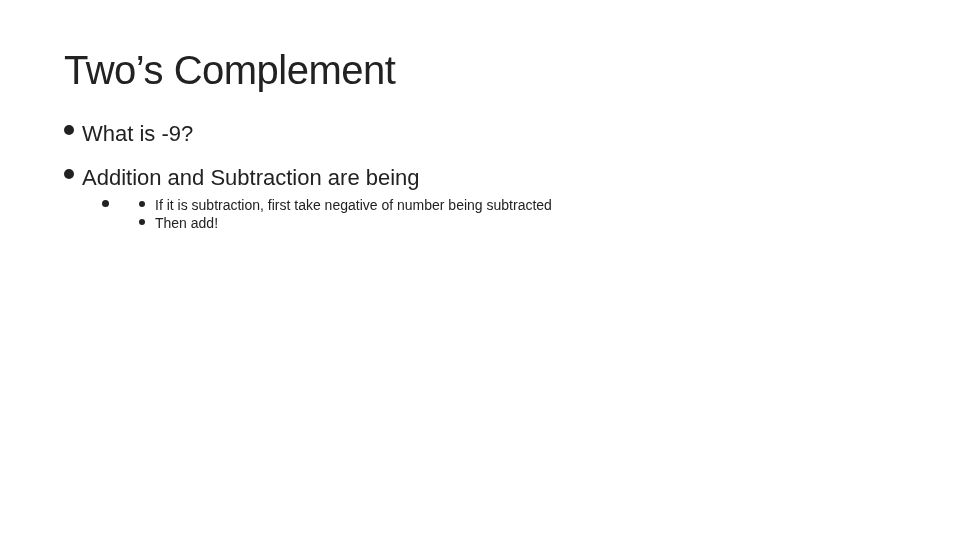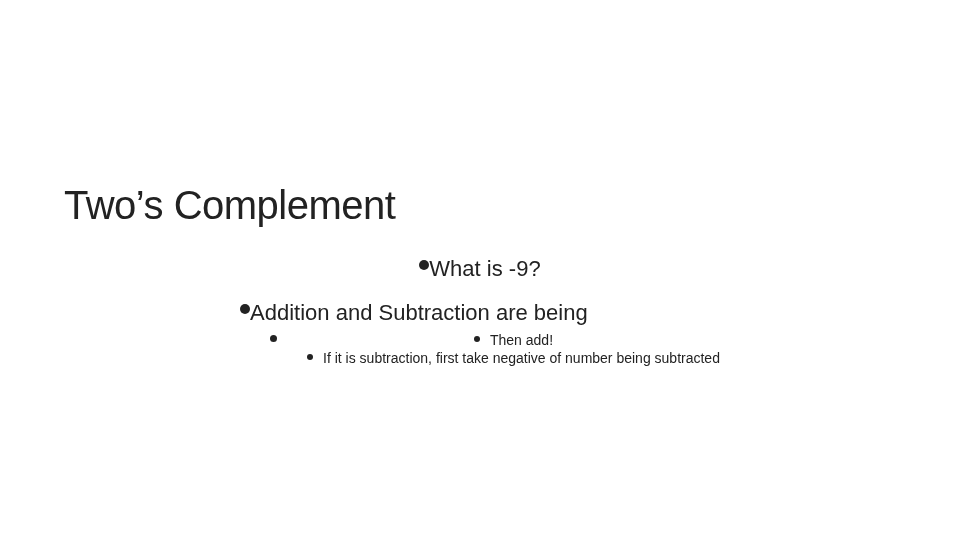--- a/index.html
+++ b/index.html
@@ -1,19 +1,18 @@
 <!DOCTYPE html>
 <html><head>
   <meta charset="utf-8">
   <style>
     * {
       margin: 0;
       padding: 0;
       box-sizing: border-box;
-      justify-content: center;
     }
 
     body {
       width: 960px;
       height: 540px;
       background-color: #ffffff;
       font-family: 'Segoe UI', 'Helvetica Neue', Arial, sans-serif;
       color: #222222;
       overflow: hidden;
     }
@@ -36,21 +35,21 @@
 
     .content {
       display: flex;
       flex-direction: column;
       gap: 18px;
     }
 
     .bullet-l1 {
       display: flex;
       align-items: flex-start;
-      gap: 0;
+      gap: 8px;
       font-size: 22px;
       font-weight: 400;
       color: #222222;
     }
 
     .bullet-l1 .dot {
       margin-top: 4px;
       width: 10px;
       height: 10px;
       border-radius: 50%;
@@ -134,25 +133,25 @@
       <div class="dot"></div>
       <div class="l1-content">
         <span>Addition and Subtraction are being</span>
         <div class="sub-list">
           <div class="bullet-l2">
             <div class="dot"></div>
             <div class="l1-content">
               <div class="sub-sub-list">
                 <div class="bullet-l3">
                   <div class="dot"></div>
-                  <span>Then add!</span>
+                  <span>If it is subtraction, first take negative of number being subtracted</span>
                 </div>
                 <div class="bullet-l3">
                   <div class="dot"></div>
-                  <span>If it is subtraction, first take negative of number being subtracted</span>
+                  <span>Then add!</span>
                 </div>
               </div>
             </div>
           </div>
         </div>
       </div>
     </div>
 
   </div>
 </div>

